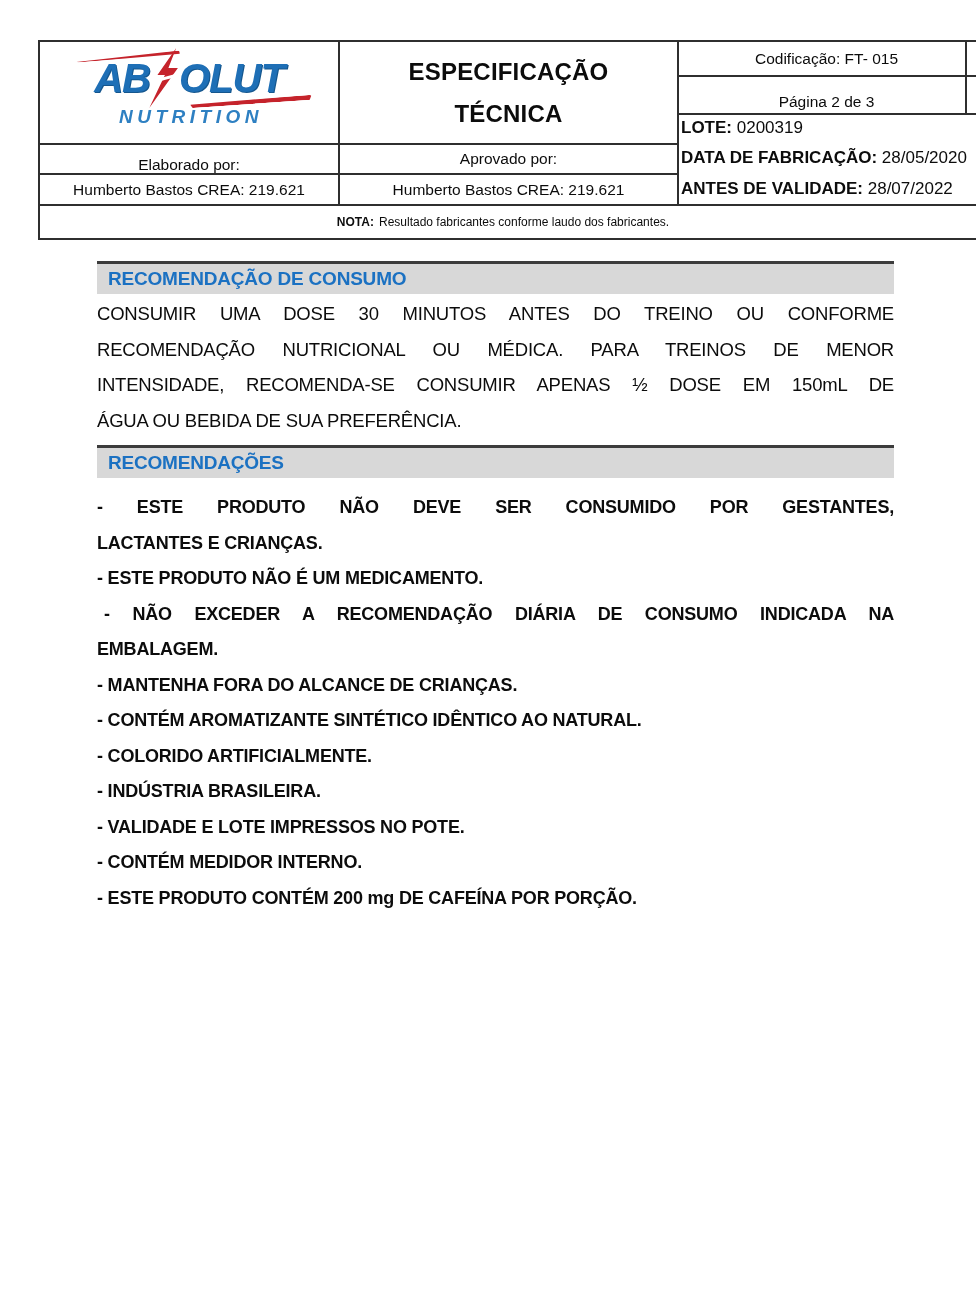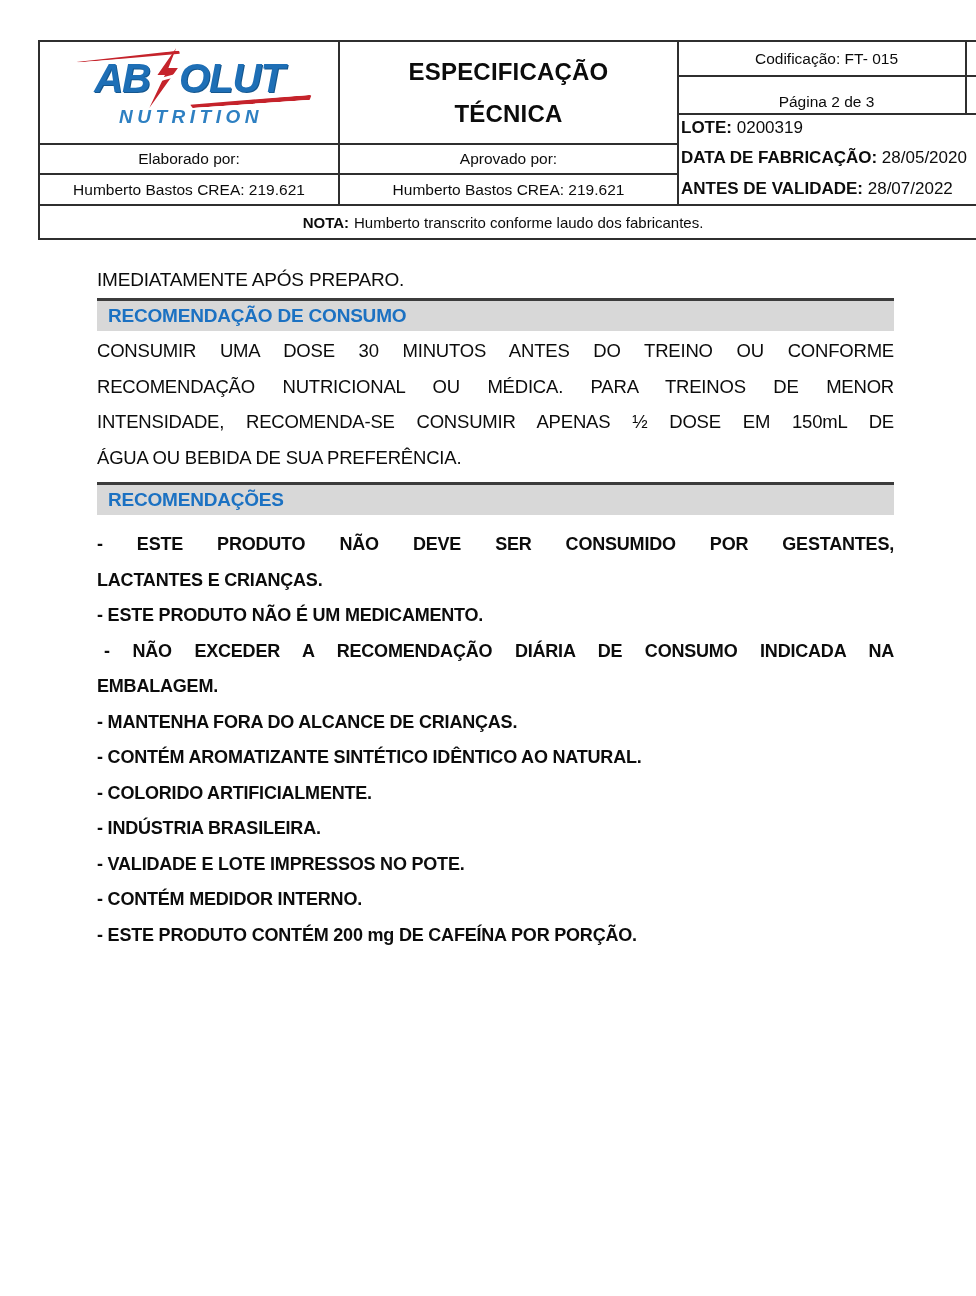--- a/index.html
+++ b/index.html
@@ -20,21 +20,21 @@
   
   .cell { position: absolute; display: flex; align-items: center; justify-content: center; }
   .cell-left { justify-content: flex-start; }
   .hdr-small { font-size: 15.5px; }
   .hdr-title {
     font-size: 24px; font-weight: bold; line-height: 31px;
     text-align: right; letter-spacing: 0.2px; gap: 11px;
   }
   .hdr-meta { font-size: 17px; white-space: nowrap; }
   .hdr-meta b { font-weight: bold; }
-  .nota-row { font-size: 15px; align-items: center; }
+  .nota-row { font-size: 12px; align-items: center; }
   .nota-row b { font-weight: bold; margin-right: 5px; }
 
   
   .logo-box { position: absolute; left: 80px; top: 52px; width: 218px; text-align: center; }
   .brand-row {
     position: relative; display: flex; align-items: center; justify-content: center;
     height: 52px;
   }
   .brand-txt {
     font-size: 40px; font-weight: bold; font-style: italic;
@@ -119,33 +119,32 @@
   <div class="cell cell-left hdr-meta" style="left:681px; top:113px; width:320px; height:30px;">
     <b>LOTE:</b>&nbsp;<span>0200319</span>
   </div>
   <div class="cell cell-left hdr-meta" style="left:681px; top:143px; width:330px; height:30px;">
     <b>DATA DE FABRICAÇÃO:</b>&nbsp;<span>28/05/2020</span>
   </div>
   <div class="cell cell-left hdr-meta" style="left:681px; top:173px; width:330px; height:31px;">
     <b>ANTES DE VALIDADE:</b>&nbsp;<span>28/07/2022</span>
   </div>
 
-  <div class="cell hdr-small" style="left:40px; top:145px; width:298px; height:28px;">Elaborado por:</div>
+  <div class="cell hdr-small" style="left:40px; top:151px; width:298px; height:28px;">Elaborado por:</div>
   <div class="cell hdr-small" style="left:340px; top:145px; width:337px; height:28px;">Aprovado por:</div>
   <div class="cell hdr-small" style="left:40px; top:175px; width:298px; height:29px;">Humberto Bastos CREA: 219.621</div>
   <div class="cell hdr-small" style="left:340px; top:175px; width:337px; height:29px;">Humberto Bastos CREA: 219.621</div>
 
   <div class="cell nota-row" style="left:40px; top:206px; width:926px; height:32px;">
     <b>NOTA:</b>
-    <span>Humberto transcrito conforme laudo dos fabricantes.</span>
+    <span>Resultado fabricantes conforme laudo dos fabricantes.</span>
   </div>
 
   <div class="body-col">
 
-    <div class="intro-line">IMEDIATAMENTE APÓS PREPARO.</div>
 
     <div class="section-bar">
       <span class="section-title">RECOMENDAÇÃO DE CONSUMO</span>
     </div>
 
     <div class="para-block">
       <div class="tline stretch">CONSUMIR UMA DOSE 30 MINUTOS ANTES DO TREINO OU CONFORME</div>
       <div class="tline stretch">RECOMENDAÇÃO NUTRICIONAL OU MÉDICA. PARA TREINOS DE MENOR</div>
       <div class="tline stretch">INTENSIDADE, RECOMENDA-SE CONSUMIR APENAS ½ DOSE EM 150mL DE</div>
       <div class="tline">ÁGUA OU BEBIDA DE SUA PREFERÊNCIA.</div>

